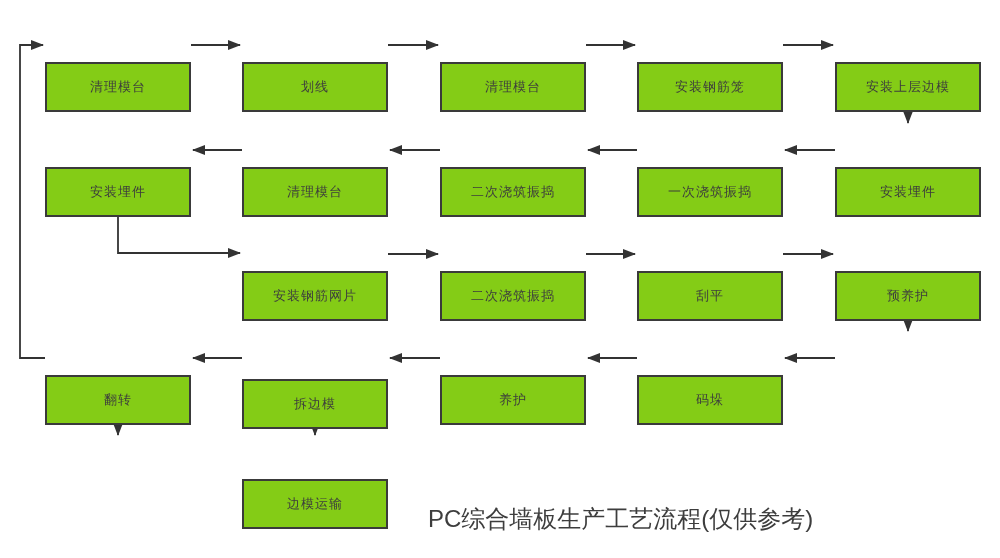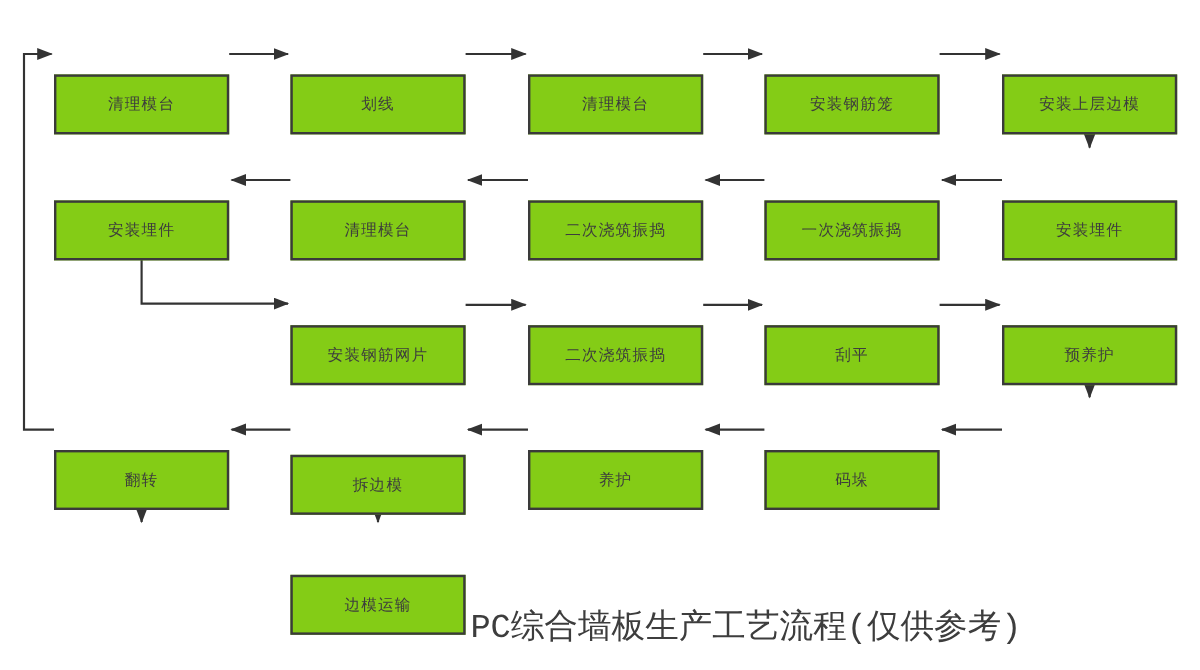--- a/index.html
+++ b/index.html
@@ -20,26 +20,25 @@
     display: flex; align-items: center; justify-content: center;
     font-size: 13px;
     color: #3d3d3d;
     letter-spacing: 1px;
     z-index: 2;
     white-space: nowrap;
     margin-top: 42px;
   }
   .caption {
     position: absolute;
-    left: 392px; top: 503px;
-    font-size: 28px;
+    left: 428px; top: 503px;
+    font-size: 24px;
     color: #3d3d3d;
     z-index: 2;
     white-space: nowrap;
-    font-family: Liberation Mono, monospace;
   }
 </style>
 </head>
 <body>
 
 <div class="canvas">
 
   <svg class="wires" width="1000" height="558" viewBox="0 0 1000 558">
     <defs>
       <marker id="ah" markerUnits="userSpaceOnUse" markerWidth="14" markerHeight="11" refX="12" refY="5" orient="auto">

